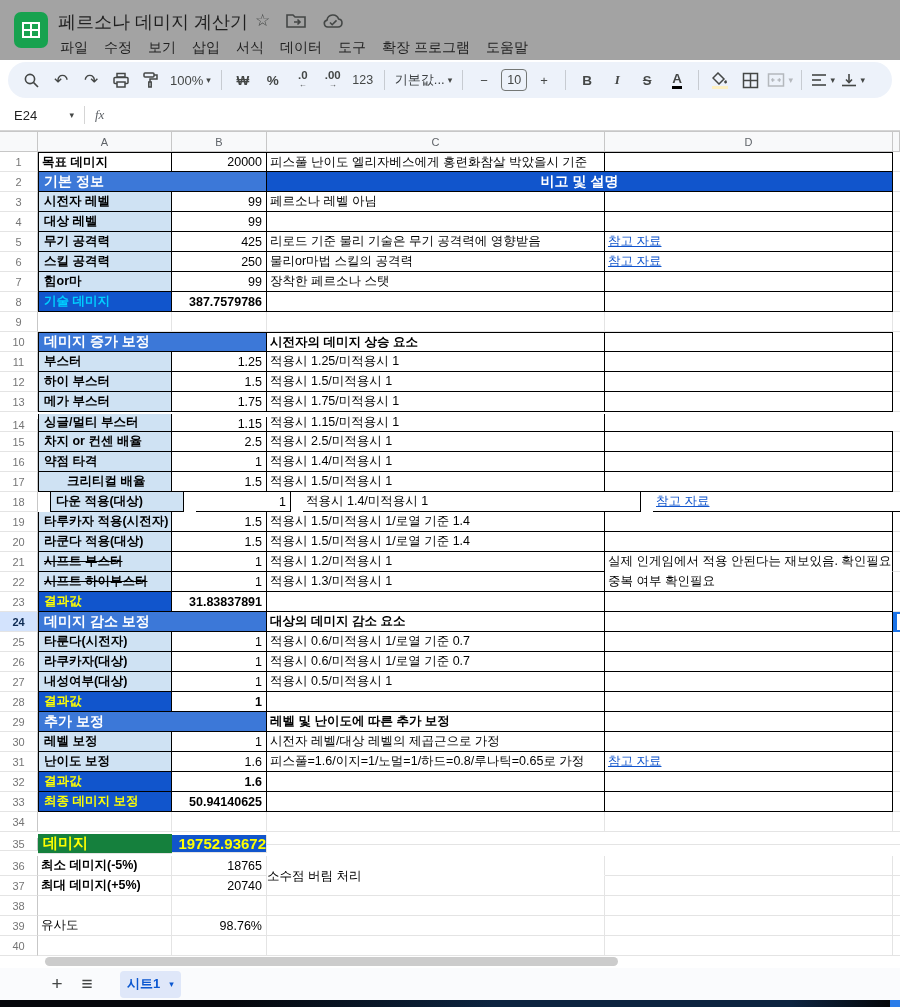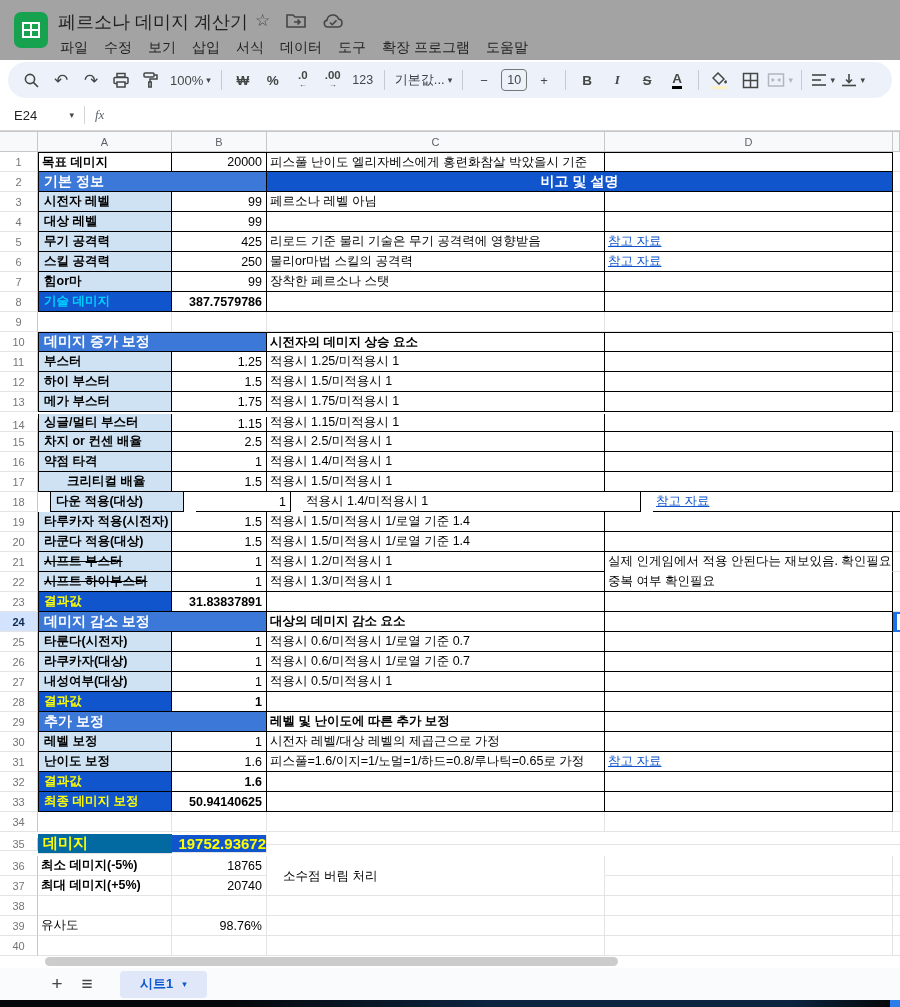--- a/index.html
+++ b/index.html
@@ -59,35 +59,35 @@
   .b{font-weight:700}
   .lbl{background:#cfe2f3;font-weight:700;padding-left:5px}
   .strike{text-decoration:line-through}
   .sec{background:#3c78d8;color:#fff;font-weight:700;font-size:14px;padding-left:5px}
   .ban{background:#1155cc;color:#fff;font-weight:700;font-size:14px;justify-content:center}
   .res{background:#1155cc;font-weight:700;padding-left:5px}
   .yel{color:#ffff00}
   .cyn{color:#00cfff}
   .num{justify-content:flex-end;padding-right:4px}
   .lnk{color:#1155cc;text-decoration:underline}
-  .dmgL{background:#0369a1;color:#ffff00;font-weight:700;font-size:15px;padding-left:5px}
+  .dmgL{background:#15803d;color:#ffff00;font-weight:700;font-size:15px;padding-left:5px}
   .dmgV{background:#1155cc;color:#ffff00;font-weight:700;font-size:15px;justify-content:flex-end;padding-right:0}
   .nbr{border-right:none !important}
   .nbb{border-bottom-color:transparent !important}
   .rel{position:relative;overflow:visible;z-index:2}
-  .tallTxt{position:absolute;left:16px;top:0;height:40px;display:flex;align-items:center;white-space:nowrap}
+  .tallTxt{position:absolute;left:0;top:0;height:40px;display:flex;align-items:center;white-space:nowrap}
   .ecell{width:7px;flex:0 0 auto;background:#fff;border-bottom:1px solid #e4e4e4}
   .esel{border-left:4px solid #1a73e8;border-top:2px solid #1a73e8;border-bottom:2px solid #1a73e8}
   
   .hscroll{position:absolute;left:45px;top:957px;width:573px;height:9px;background:#ccc;border-radius:5px}
   .sheetbar{position:absolute;left:0;top:968px;width:900px;height:32px;background:#fafbfd;display:flex;align-items:center}
   .sbtn{width:30px;height:30px;display:flex;align-items:center;justify-content:center;color:#444746;font-size:19px}
   .addbtn{margin-left:42px}
   .tab{margin-left:18px;height:27px;background:#dfe7f9;border-radius:4px;display:flex;align-items:center;
-    padding:0 20px;color:#0b57d0;font-size:13px;font-weight:700;gap:6px}
+    padding:0 7px;color:#0b57d0;font-size:13px;font-weight:700;gap:6px}
   .tab .caret{color:#0b57d0}
   .strip{position:absolute;left:0;top:1000px;width:900px;height:7px;background:#05070b;overflow:hidden}
   .strip .navy{position:absolute;left:230px;top:0;width:660px;height:7px;background:linear-gradient(90deg,#05070b,#0c2440 40%,#0c2440 85%,#05070b)}
   .strip .blu{position:absolute;right:0;top:0;width:10px;height:7px;background:#2b7de9}
   svg{display:block}
 </style>
 </head>
 <body>
 
 <div class="hdr">

